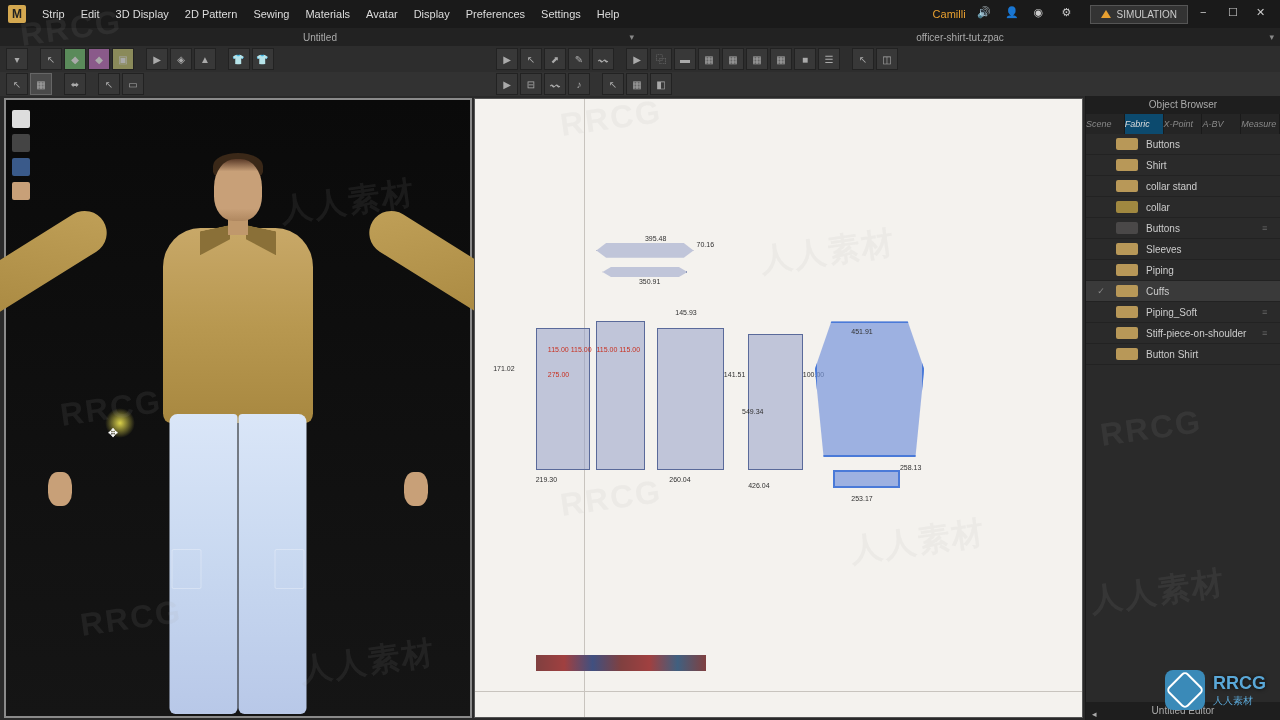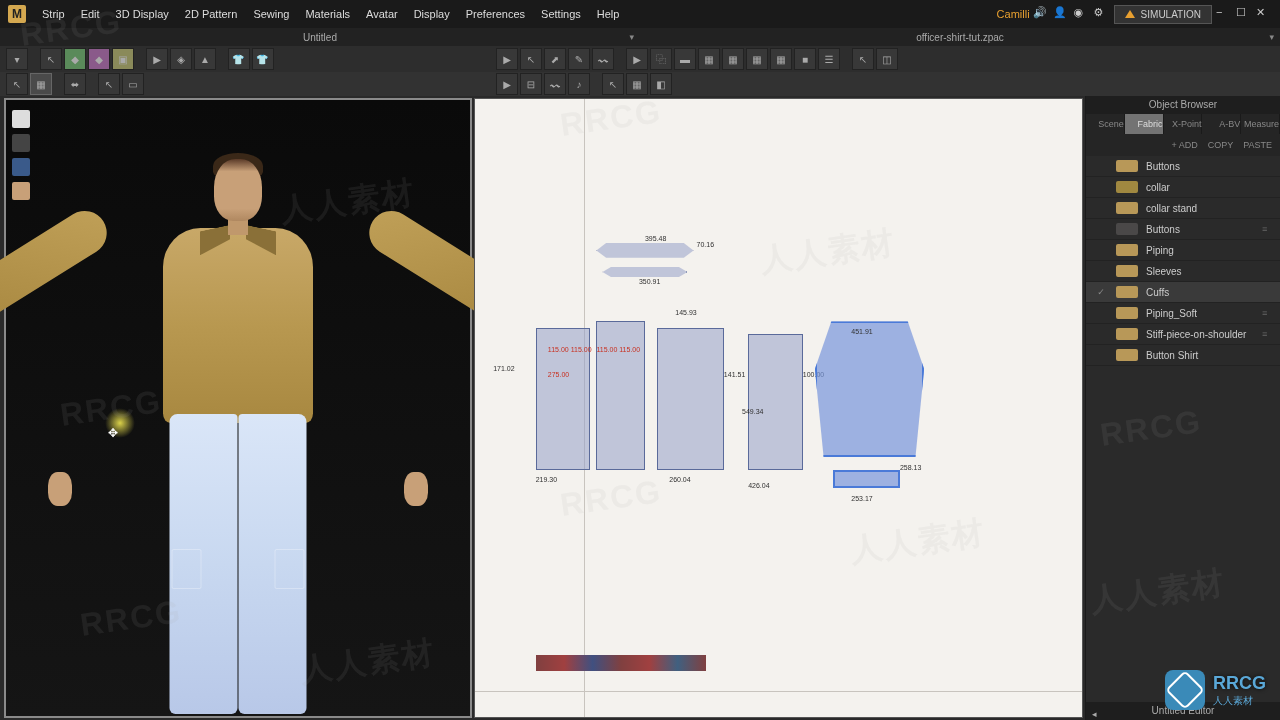--- a/index.html
+++ b/index.html
@@ -2,21 +2,21 @@
 <html><head>
 <meta charset="utf-8">
 <style>
 * { margin: 0; padding: 0; box-sizing: border-box; font-family: Arial, sans-serif; }
 body { width: 1280px; height: 720px; background: #2a2a2a; color: #ccc; font-size: 11px; overflow: hidden; position: relative; }
 
 
 .menubar { height: 28px; background: #1a1a1a; display: flex; align-items: center; padding: 0 8px; gap: 16px; }
 .logo { width: 18px; height: 18px; background: #d4a850; border-radius: 2px; display: flex; align-items: center; justify-content: center; color: #222; font-weight: bold; font-size: 12px; }
 .menu-item { cursor: pointer; padding: 4px 0; font-size: 11px; color: #ddd; }
-.menubar-right { margin-left: auto; display: flex; align-items: center; gap: 4px; }
+.menubar-right { margin-left: auto; display: flex; align-items: center; gap: 12px; }
 .user-name { color: #e8a030; font-size: 11px; }
 .icon-btn { width: 16px; height: 16px; cursor: pointer; color: #ccc; }
 .sim-badge { background: #333; border: 1px solid #555; padding: 3px 10px; font-size: 10px; display: flex; align-items: center; gap: 6px; }
 .sim-tri { width: 0; height: 0; border-left: 5px solid transparent; border-right: 5px solid transparent; border-bottom: 8px solid #e8a030; }
 
 
 .tabbar { height: 18px; background: #222; display: flex; }
 .tabbar-half { flex: 1; display: flex; align-items: center; justify-content: center; font-size: 10px; color: #aaa; position: relative; }
 .tabbar-half .close-x { position: absolute; right: 6px; font-size: 9px; color: #888; cursor: pointer; }
 
@@ -75,22 +75,22 @@
 .pattern-label { position: absolute; font-size: 7px; color: #c83020; white-space: nowrap; }
 .pattern-dim { position: absolute; font-size: 7px; color: #303030; }
 .collar-piece { position: absolute; background: rgba(150,160,200,0.55); border: 1px solid #5a6a9a; clip-path: polygon(0 50%, 10% 10%, 90% 10%, 100% 50%, 90% 90%, 10% 90%); }
 .sleeve-shape { clip-path: polygon(15% 0, 85% 0, 100% 35%, 92% 100%, 8% 100%, 0 35%); }
 .density-strip { position: absolute; height: 16px; background: linear-gradient(90deg, #804040, #a04040, #405080, #804040, #a04040, #406080, #804040); }
 
 
 .sidebar { width: 195px; background: #2a2a2a; display: flex; flex-direction: column; border-left: 1px solid #1a1a1a; }
 .sidebar-header { height: 18px; background: #1e1e1e; text-align: center; font-size: 10px; color: #aaa; line-height: 18px; }
 .sidebar-tabs { height: 20px; background: #252525; display: flex; font-size: 9px; }
-.sidebar-tab { flex: 1; text-align: right; line-height: 20px; border-right: 1px solid #1a1a1a; cursor: pointer; color: #888; }
-.sidebar-tab.active { background: #737373; color: #ddd; }
+.sidebar-tab { flex: 1; text-align: left; line-height: 20px; border-right: 1px solid #1a1a1a; cursor: pointer; color: #888; font-style: italic; }
+.sidebar-tab.active { background: #0c4a6e; color: #ddd; }
 .sidebar-actions { height: 22px; background: #252525; display: flex; align-items: center; justify-content: flex-end; padding: 0 8px; gap: 10px; font-size: 9px; color: #888; }
 .sidebar-add { cursor: pointer; }
 .layer-list { flex: 1; overflow-y: auto; }
 .layer-item { height: 21px; display: flex; align-items: center; padding: 0 8px; gap: 8px; font-size: 10px; cursor: pointer; border-bottom: 1px solid #222; }
 .layer-item.selected { background: #3a3a3a; }
 .layer-vis { width: 14px; height: 14px; display: flex; align-items: center; justify-content: center; font-size: 9px; color: #888; }
 .layer-swatch { width: 22px; height: 12px; border-radius: 2px; }
 .layer-item .layer-name { flex: 1; color: #ccc; }
 .layer-lock { width: 10px; font-size: 9px; color: #666; }
 .prop-header { height: 18px; background: #1e1e1e; text-align: center; font-size: 10px; color: #aaa; line-height: 18px; position: relative; }
@@ -285,60 +285,61 @@
 
   <div class="sidebar">
     <div class="sidebar-header">Object Browser</div>
     <div class="sidebar-tabs">
       <div class="sidebar-tab">Scene</div>
       <div class="sidebar-tab active">Fabric</div>
       <div class="sidebar-tab">X-Point</div>
       <div class="sidebar-tab">A-BV</div>
       <div class="sidebar-tab">Measure</div>
     </div>
-    <div class="sidebar-actions">
-      <span class="sidebar-add">+ ADD</span>
-      <span>COPY</span>
-      <span>PASTE</span>
-    </div>
     <div class="layer-list" id="layer-list">
         <div class="layer-item">
           <span class="layer-vis"></span>
           <span class="layer-swatch" style="background:#b89858"></span>
           <span class="layer-name">Buttons</span>
+          <span class="layer-lock"></span>
+        </div>
+        <div class="layer-item">
+          <span class="layer-vis"></span>
+          <span class="layer-swatch" style="background:#b89858"></span>
+          <span class="layer-name">Shirt</span>
+          <span class="layer-lock"></span>
+        </div>
+        <div class="layer-item">
+          <span class="layer-vis"></span>
+          <span class="layer-swatch" style="background:#b89858"></span>
+          <span class="layer-name">collar stand</span>
           <span class="layer-lock"></span>
         </div>
         <div class="layer-item">
           <span class="layer-vis"></span>
           <span class="layer-swatch" style="background:#a08840"></span>
           <span class="layer-name">collar</span>
-          <span class="layer-lock"></span>
-        </div>
-        <div class="layer-item">
-          <span class="layer-vis"></span>
-          <span class="layer-swatch" style="background:#b89858"></span>
-          <span class="layer-name">collar stand</span>
           <span class="layer-lock"></span>
         </div>
         <div class="layer-item">
           <span class="layer-vis"></span>
           <span class="layer-swatch" style="background:#4a4848"></span>
           <span class="layer-name">Buttons</span>
           <span class="layer-lock">≡</span>
         </div>
         <div class="layer-item">
           <span class="layer-vis"></span>
           <span class="layer-swatch" style="background:#b89858"></span>
+          <span class="layer-name">Sleeves</span>
+          <span class="layer-lock"></span>
+        </div>
+        <div class="layer-item">
+          <span class="layer-vis"></span>
+          <span class="layer-swatch" style="background:#b89858"></span>
           <span class="layer-name">Piping</span>
-          <span class="layer-lock"></span>
-        </div>
-        <div class="layer-item">
-          <span class="layer-vis"></span>
-          <span class="layer-swatch" style="background:#b89858"></span>
-          <span class="layer-name">Sleeves</span>
           <span class="layer-lock"></span>
         </div>
         <div class="layer-item selected">
           <span class="layer-vis">✓</span>
           <span class="layer-swatch" style="background:#b89858"></span>
           <span class="layer-name">Cuffs</span>
           <span class="layer-lock"></span>
         </div>
         <div class="layer-item">
           <span class="layer-vis"></span>

